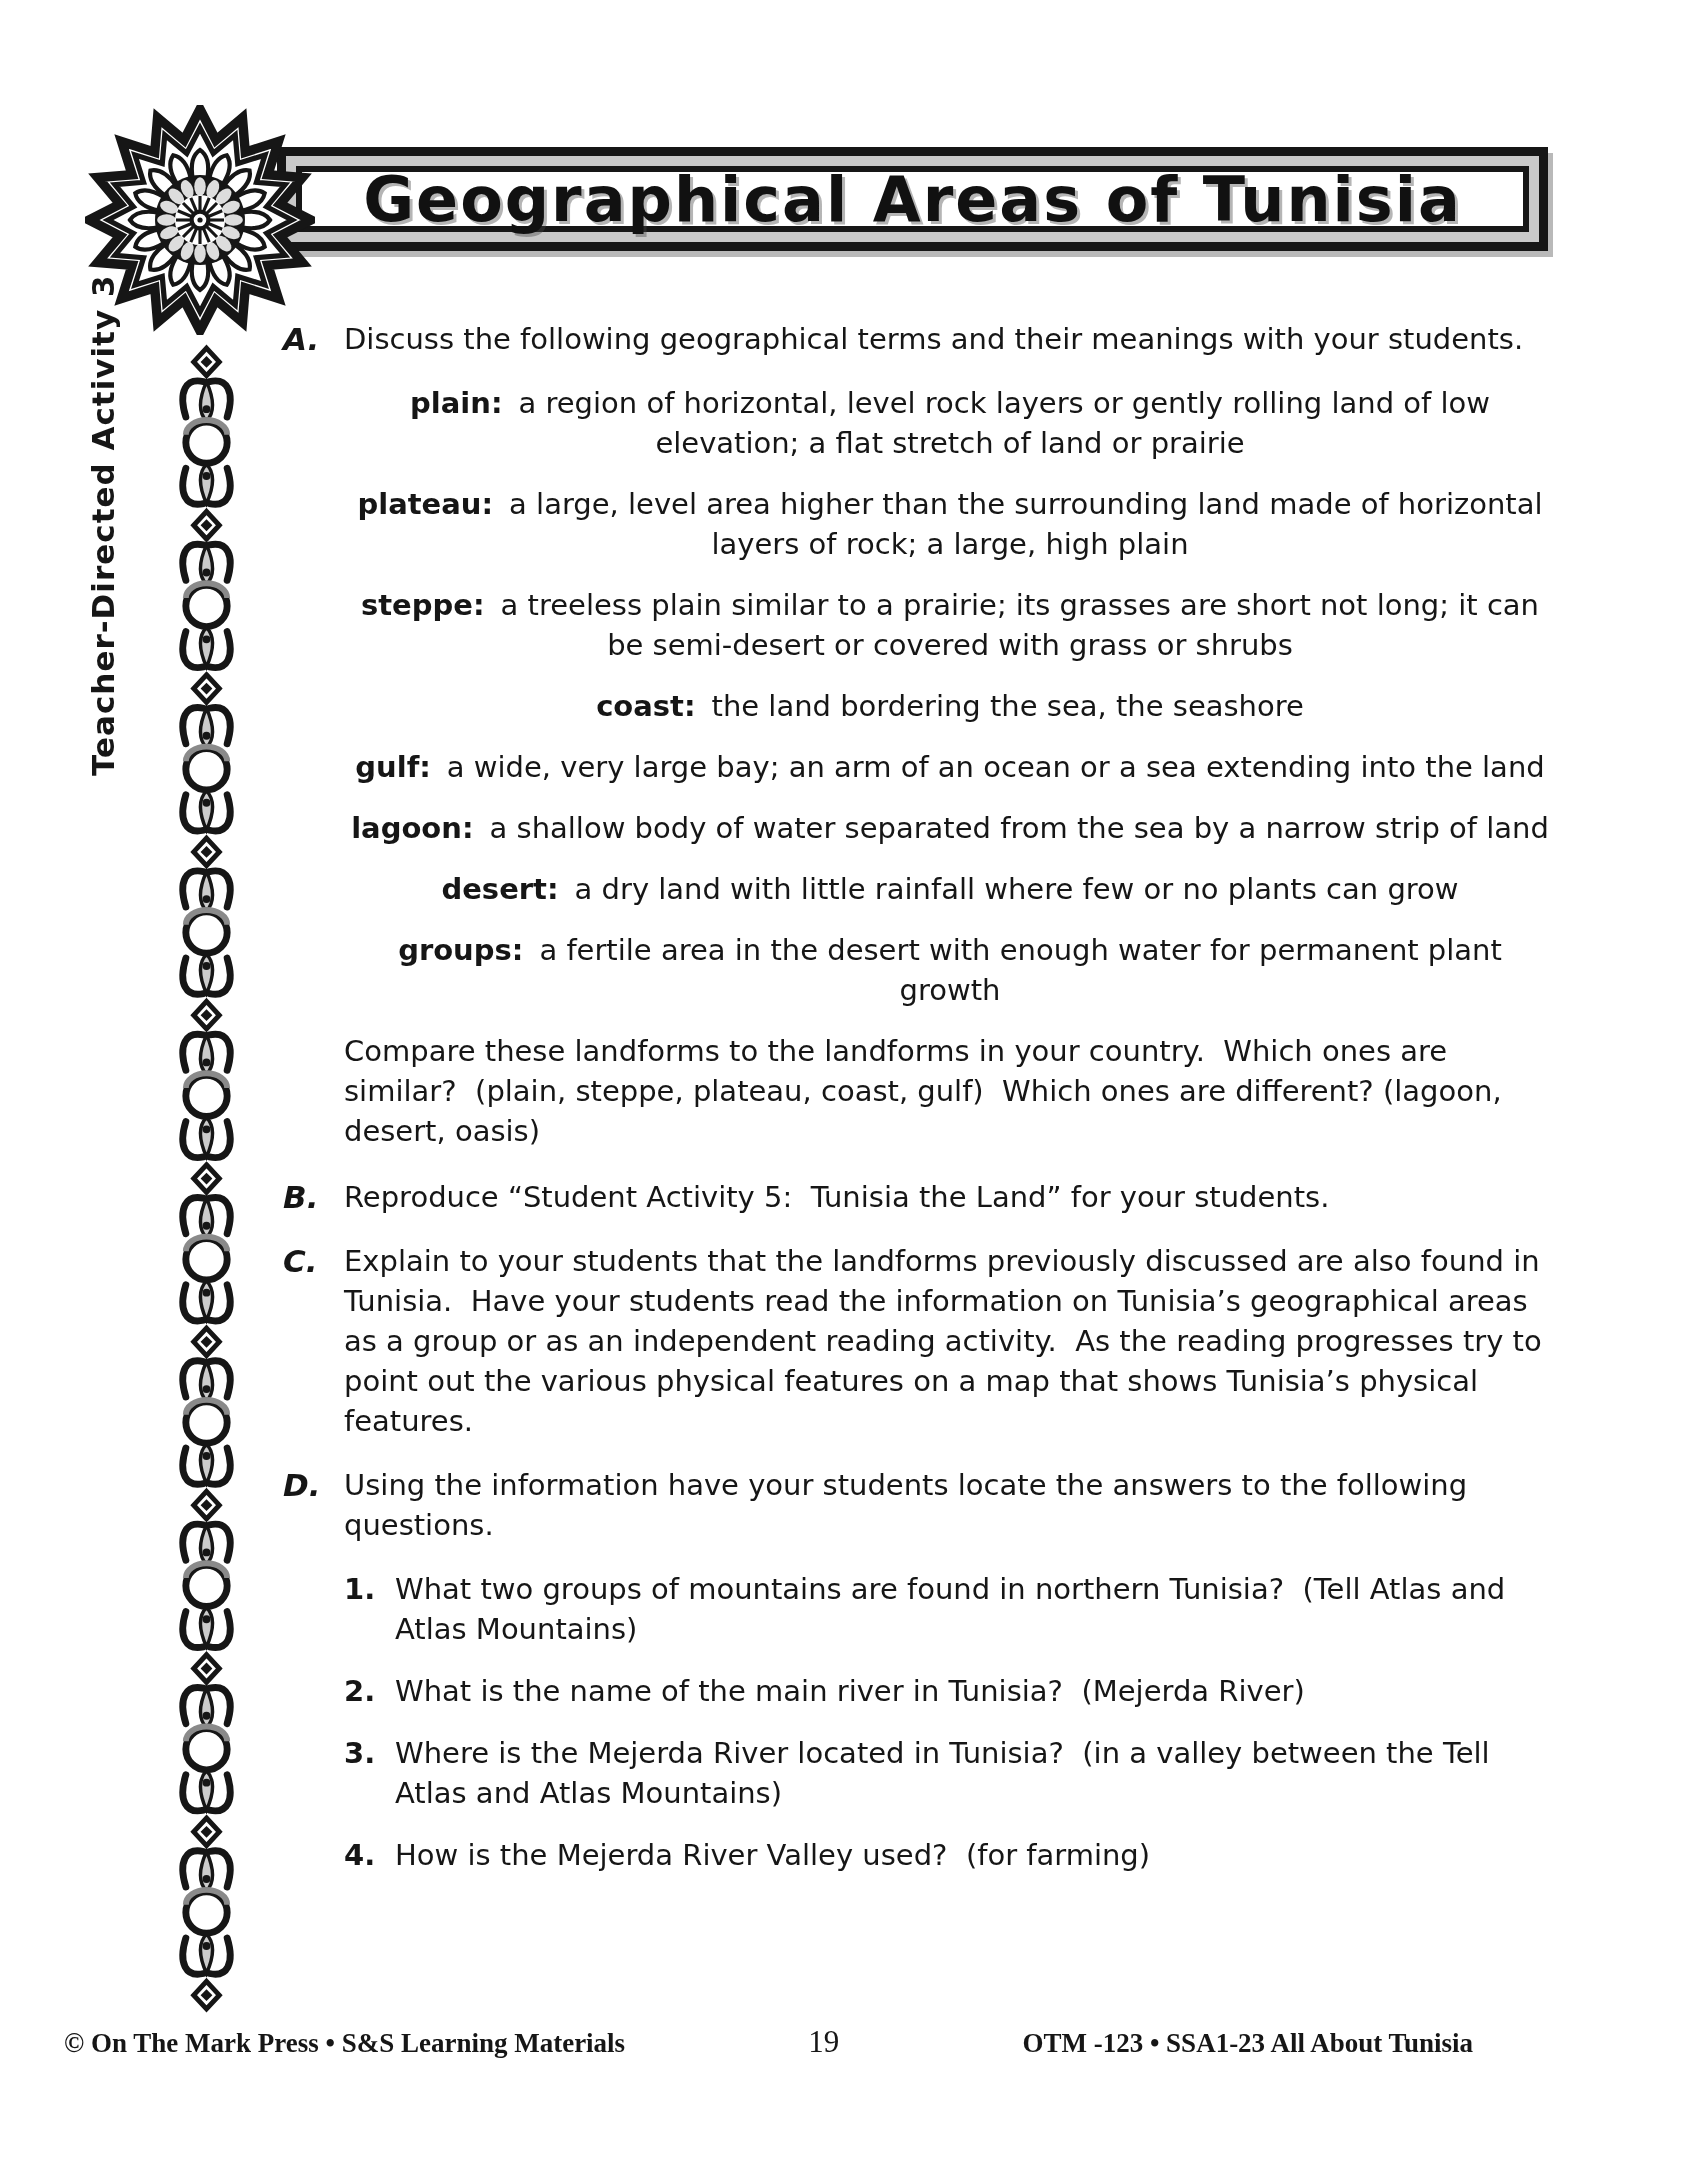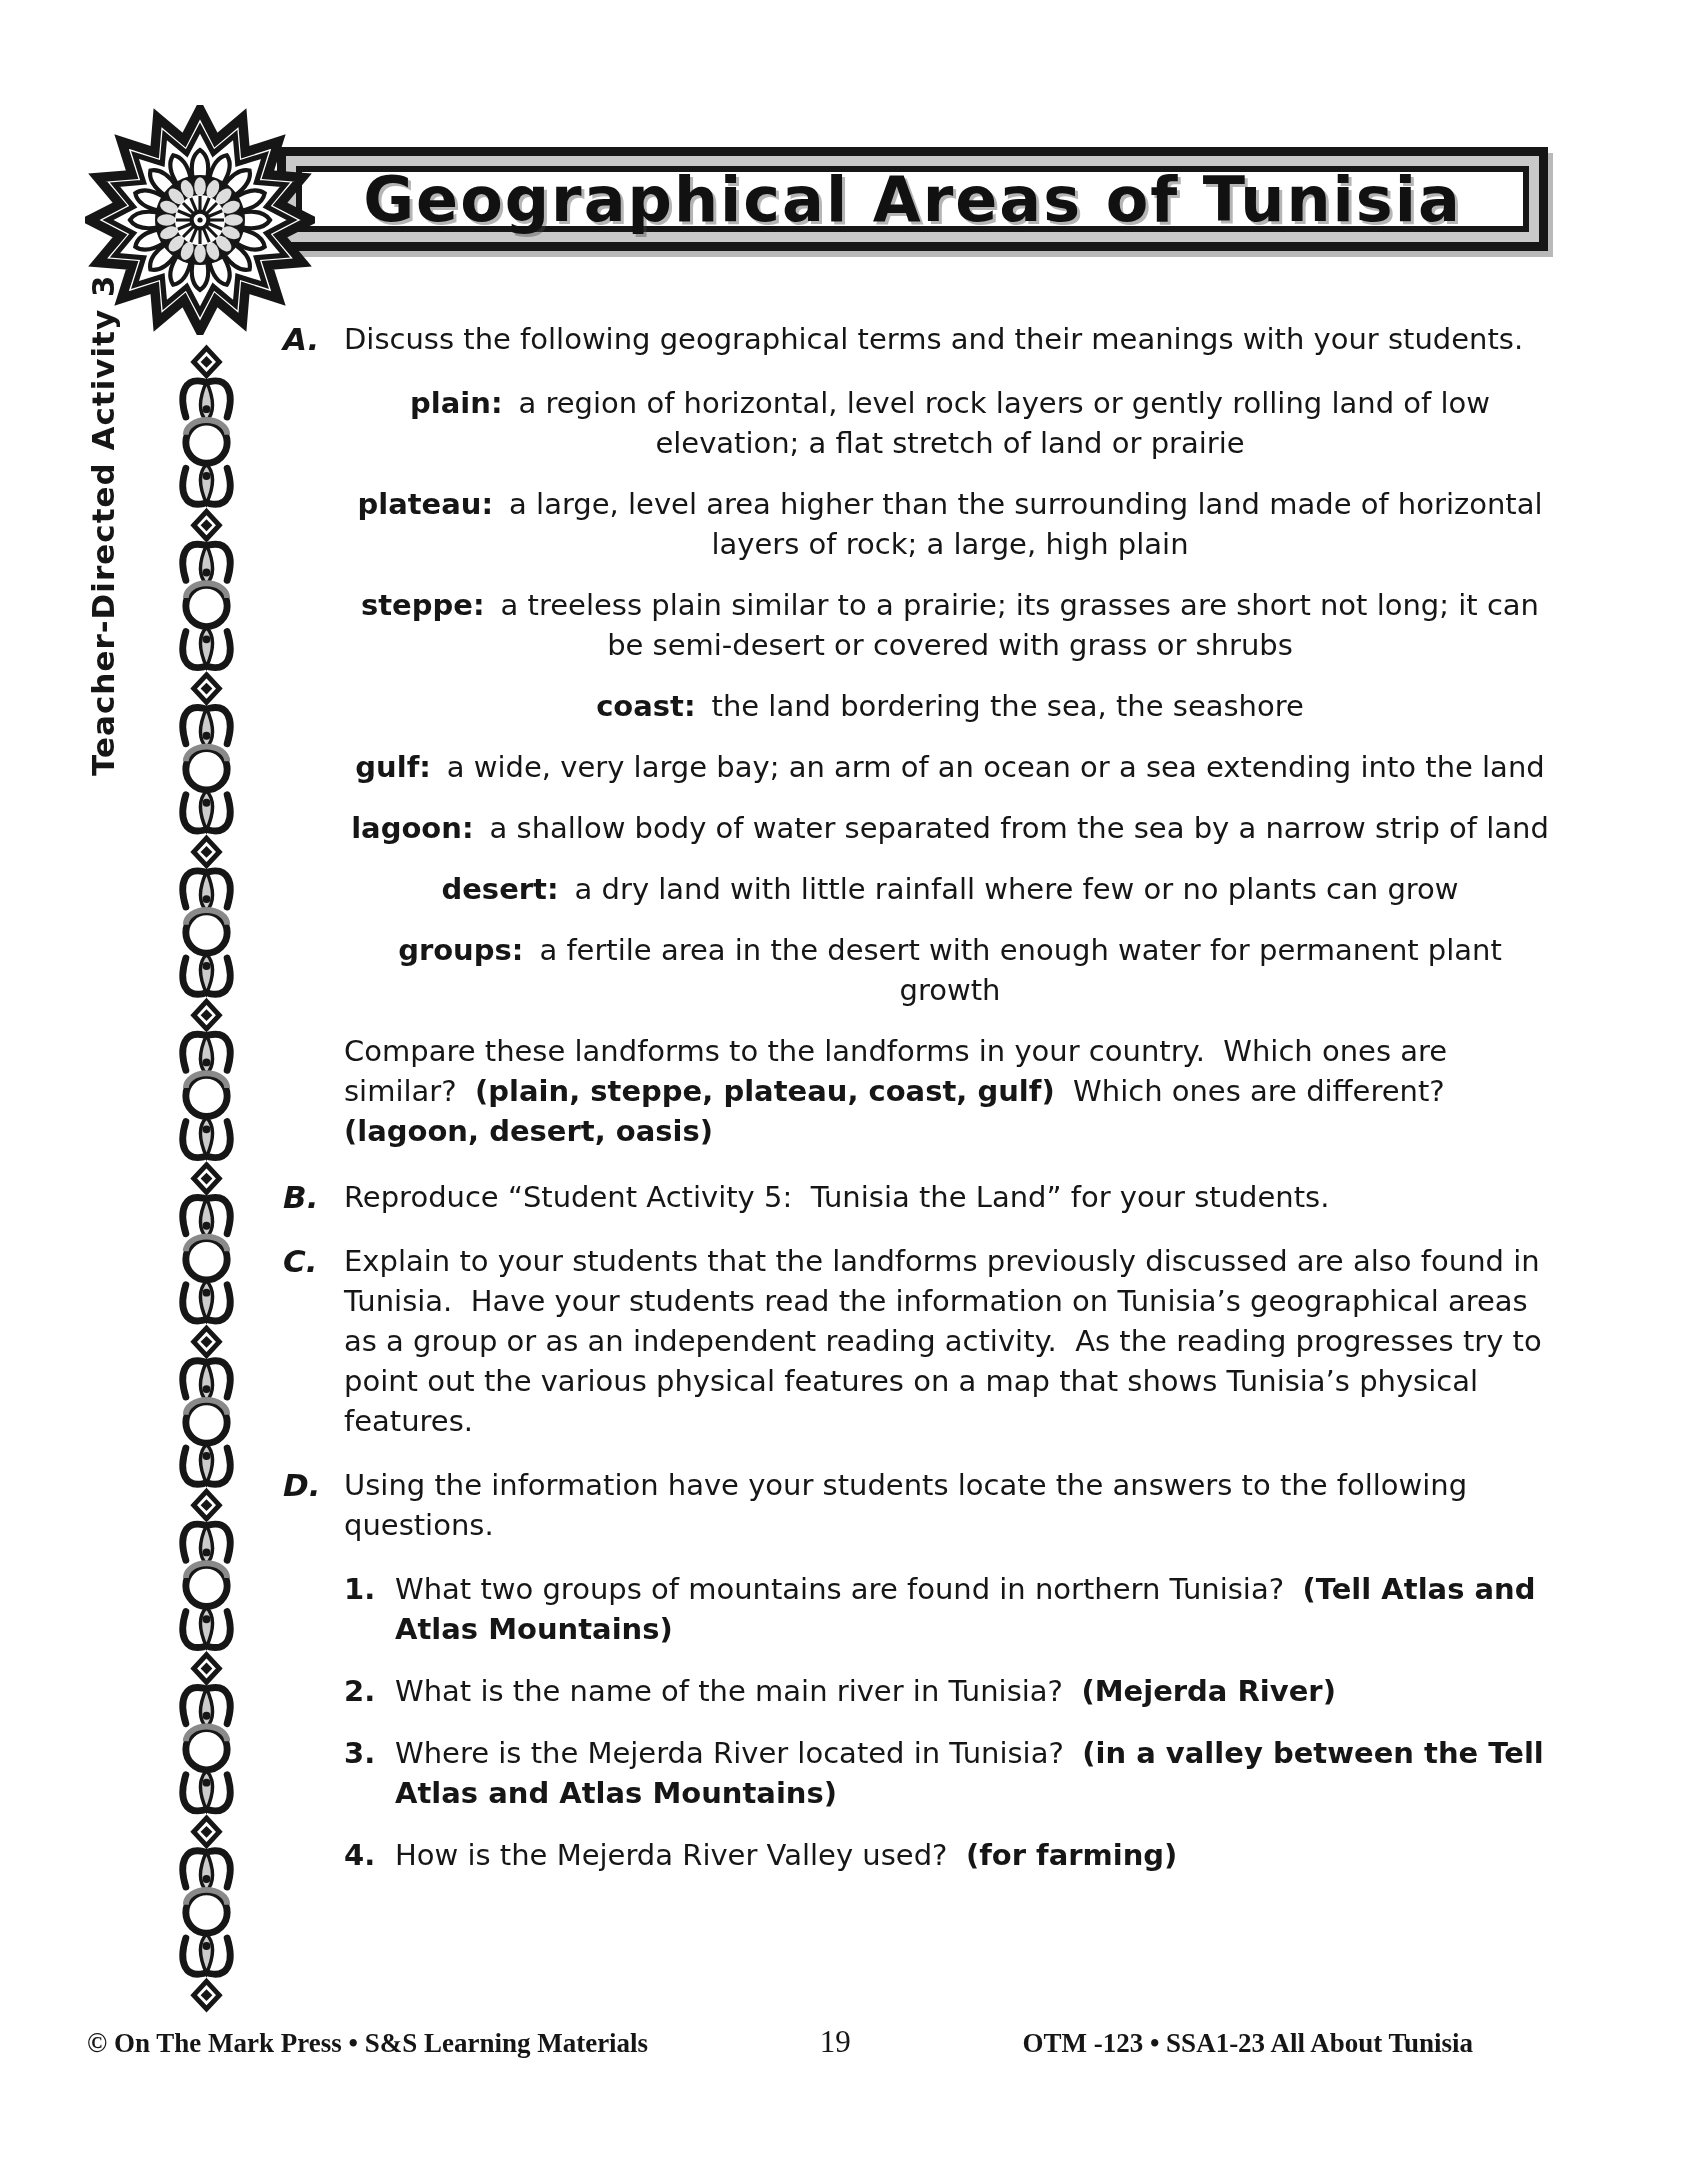--- a/index.html
+++ b/index.html
@@ -30,28 +30,28 @@
   .ornament{position:absolute;left:176px;top:339px;width:61px;height:1683px;}
   .content{position:absolute;left:283px;top:319px;width:1273px;}
   .step{display:flex;margin:0 0 24px 0;}
   .step-letter{
     width:61px;flex:none;font-weight:bold;font-style:italic;font-size:31px;line-height:40px;
   }
   .step-body{flex:1;font-size:29px;line-height:40px;white-space:pre-wrap;}
   .def{margin:0 0 21px 61px;font-size:29px;line-height:40px;text-align:center;}
   .def-term{font-weight:bold;margin-right:16px;}
   .compare{margin:0 0 26px 61px;font-size:29px;line-height:40px;white-space:pre-wrap;}
-  .bold{font-weight:bold;margin-top:40px;}
+  .bold{font-weight:normal;margin-top:40px;}
   .questions{margin-left:61px;}
   .question{display:flex;margin:0 0 22px 0;}
   .q-num{width:51px;flex:none;font-weight:bold;font-size:29px;line-height:40px;}
   .q-body{flex:1;font-size:29px;line-height:40px;white-space:pre-wrap;}
   .footer{
     position:absolute;left:0;top:2024px;width:1607px;box-sizing:border-box;
-    padding:0 134px 0 87px;display:flex;align-items:baseline;justify-content:space-between;
+    padding:0 134px 0 64px;display:flex;align-items:baseline;justify-content:space-between;
     font-family:"Liberation Serif", serif;
   }
   .footer-left,.footer-right{font-weight:bold;font-size:27px;}
   .footer-page{font-size:31px;font-weight:normal;}
 </style>
 </head>
 <body>
 
 <div class="page">
 

